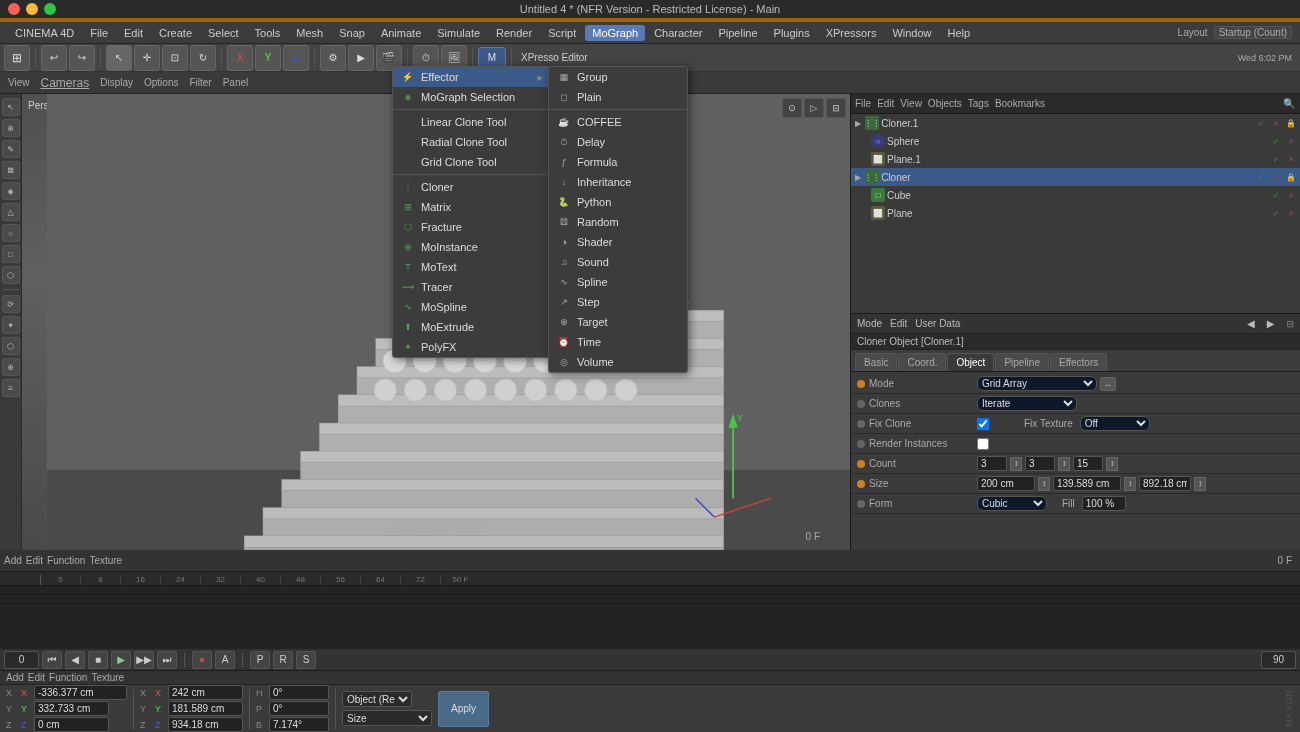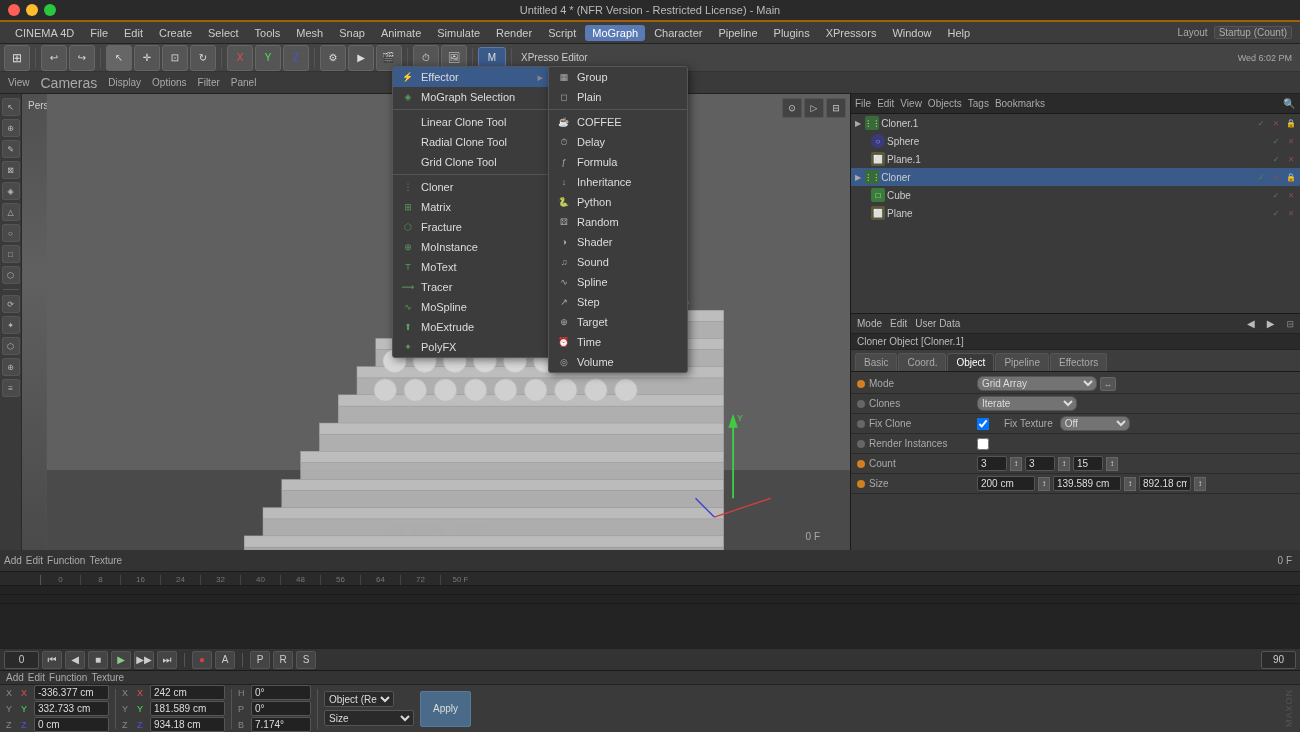--- a/index.html
+++ b/index.html
@@ -14,21 +14,21 @@
       user-select: none;
     }
 
     
     #titlebar {
       height: 22px;
       background: #2a2a2a;
       display: flex;
       align-items: center;
       justify-content: center;
-      border-bottom: 2px solid #a16207;
+      border-bottom: 4px solid #a16207;
       position: relative;
     }
     #titlebar .title { font-size: 11px; color: #bbb; }
     #titlebar .traffic-lights {
       position: absolute;
       left: 8px;
       display: flex;
       gap: 6px;
     }
     .traffic-light {
@@ -377,21 +377,21 @@
     .attr-inp {
       background: #222;
       border: 1px solid #555;
       color: #ddd;
       font-size: 10px;
       padding: 0 3px;
       height: 15px;
       border-radius: 2px;
     }
     .attr-sel {
-      background: #737373;
+      background: #0f172a;
       border: 1px solid #555;
       color: #ddd;
       font-size: 10px;
       height: 15px;
       border-radius: 6px;
       min-width: 70px;
     }
     .attr-chk {
       width: 12px; height: 12px;
     }
@@ -516,21 +516,21 @@
     <div class="tb-sep"></div>
     <div style="width:28px;height:22px;background:#3a5a8a;border:1px solid #5a7aaa;border-radius:3px;display:flex;align-items:center;justify-content:center;font-size:10px;cursor:pointer;">M</div>
     <div class="tb-sep"></div>
     <div style="font-size:10px;color:#ccc;padding:0 4px;">XPresso Editor</div>
     <div style="flex:1"></div>
     <div style="font-size:9px;color:#aaa;padding:0 4px;">Wed 6:02 PM</div>
   </div>
 
   <div style="height:22px;background:#3a3a3a;display:flex;align-items:center;padding:0 4px;gap:3px;border-bottom:1px solid #222;">
     <div style="font-size:10px;color:#aaa;padding:0 4px;cursor:pointer;">View</div>
-    <div style="font-size:14px;color:#aaa;padding:0 4px;cursor:pointer;">Cameras</div>
+    <div style="font-size:12px;color:#aaa;padding:0 4px;cursor:pointer;text-decoration:underline;">Cameras</div>
     <div style="font-size:10px;color:#aaa;padding:0 4px;cursor:pointer;">Display</div>
     <div style="font-size:10px;color:#aaa;padding:0 4px;cursor:pointer;">Options</div>
     <div style="font-size:10px;color:#aaa;padding:0 4px;cursor:pointer;">Filter</div>
     <div style="font-size:10px;color:#aaa;padding:0 4px;cursor:pointer;">Panel</div>
   </div>
 
   <div id="content-area" style="height: 456px;">
 
     <div id="left-tools">
       <div class="lt-btn">↖</div>
@@ -782,21 +782,21 @@
             </div>
           </div>
 
           <div class="attr-row">
             <div class="attr-label">
               <div class="attr-dot"></div>
               <span>Fix Clone</span>
             </div>
             <div class="attr-val">
               <input type="checkbox" class="attr-chk" checked="" style="">
-              <span style="margin-left:12px;font-size:10px;color:#aaa;">Fix Texture</span>
+              <span style="margin-left:32px;font-size:10px;color:#aaa;">Fix Texture</span>
               <select class="attr-sel" style="width:60px;margin-left:4px;">
                 <option>Off</option>
               </select>
             </div>
           </div>
 
           <div class="attr-row">
             <div class="attr-label">
               <div class="attr-dot"></div>
               <span>Render Instances</span>
@@ -829,20 +829,33 @@
             <div class="attr-val">
               <input class="attr-inp" style="width: 58px;" value="200 cm">
               <div style="width:12px;height:14px;background:#555;border:1px solid #666;display:flex;align-items:center;justify-content:center;font-size:8px;cursor:pointer;">↕</div>
               <input class="attr-inp" style="width: 68px;" value="139.589 cm">
               <div style="width:12px;height:14px;background:#555;border:1px solid #666;display:flex;align-items:center;justify-content:center;font-size:8px;cursor:pointer;">↕</div>
               <input class="attr-inp" style="width: 52px;" value="892.18 cm">
               <div style="width:12px;height:14px;background:#555;border:1px solid #666;display:flex;align-items:center;justify-content:center;font-size:8px;cursor:pointer;">↕</div>
             </div>
           </div>
 
+          <div class="attr-row">
+            <div class="attr-label">
+              <div class="attr-dot"></div>
+              <span>Form</span>
+            </div>
+            <div class="attr-val">
+              <select class="attr-sel" style="width:70px;">
+                <option>Cubic</option>
+              </select>
+              <span style="margin-left:12px;font-size:10px;color:#aaa;">Fill</span>
+              <input class="attr-inp" style="width: 44px; margin-left: 4px;" value="100 %">
+            </div>
+          </div>
         </div>
       </div>
     </div>
   </div>
 
   <div id="timeline-section">
     <div id="tl-header">
       <div style="font-size:10px;color:#aaa;cursor:pointer;">Add</div>
       <div style="font-size:10px;color:#aaa;cursor:pointer;">Edit</div>
       <div style="font-size:10px;color:#aaa;cursor:pointer;">Function</div>
@@ -909,21 +922,21 @@
       <span style="font-size:10px;color:#aaa;cursor:pointer;">Function</span>
       <span style="font-size:10px;color:#aaa;cursor:pointer;">Texture</span>
     </div>
 
     <div style="flex:1;display:flex;align-items:center;padding:0 6px;gap:6px;">
 
       <div style="display:flex;flex-direction:column;gap:1px;">
         <div style="display:flex;align-items:center;gap:3px;">
           <span style="font-size:9px;color:#888;width:12px;">X</span>
           <span style="font-size:9px;color:#e05050;width:10px;">X</span>
-          <input class="attr-inp" style="width: 75px;" value="-336.377 cm">
+          <input class="attr-inp" style="width: 93px;" value="-336.377 cm">
         </div>
         <div style="display:flex;align-items:center;gap:3px;">
           <span style="font-size:9px;color:#888;width:12px;">Y</span>
           <span style="font-size:9px;color:#40e050;width:10px;">Y</span>
           <input class="attr-inp" style="width: 75px;" value="332.733 cm">
         </div>
         <div style="display:flex;align-items:center;gap:3px;">
           <span style="font-size:9px;color:#888;width:12px;">Z</span>
           <span style="font-size:9px;color:#5050e0;width:10px;">Z</span>
           <input class="attr-inp" style="width: 75px;" value="0 cm">

